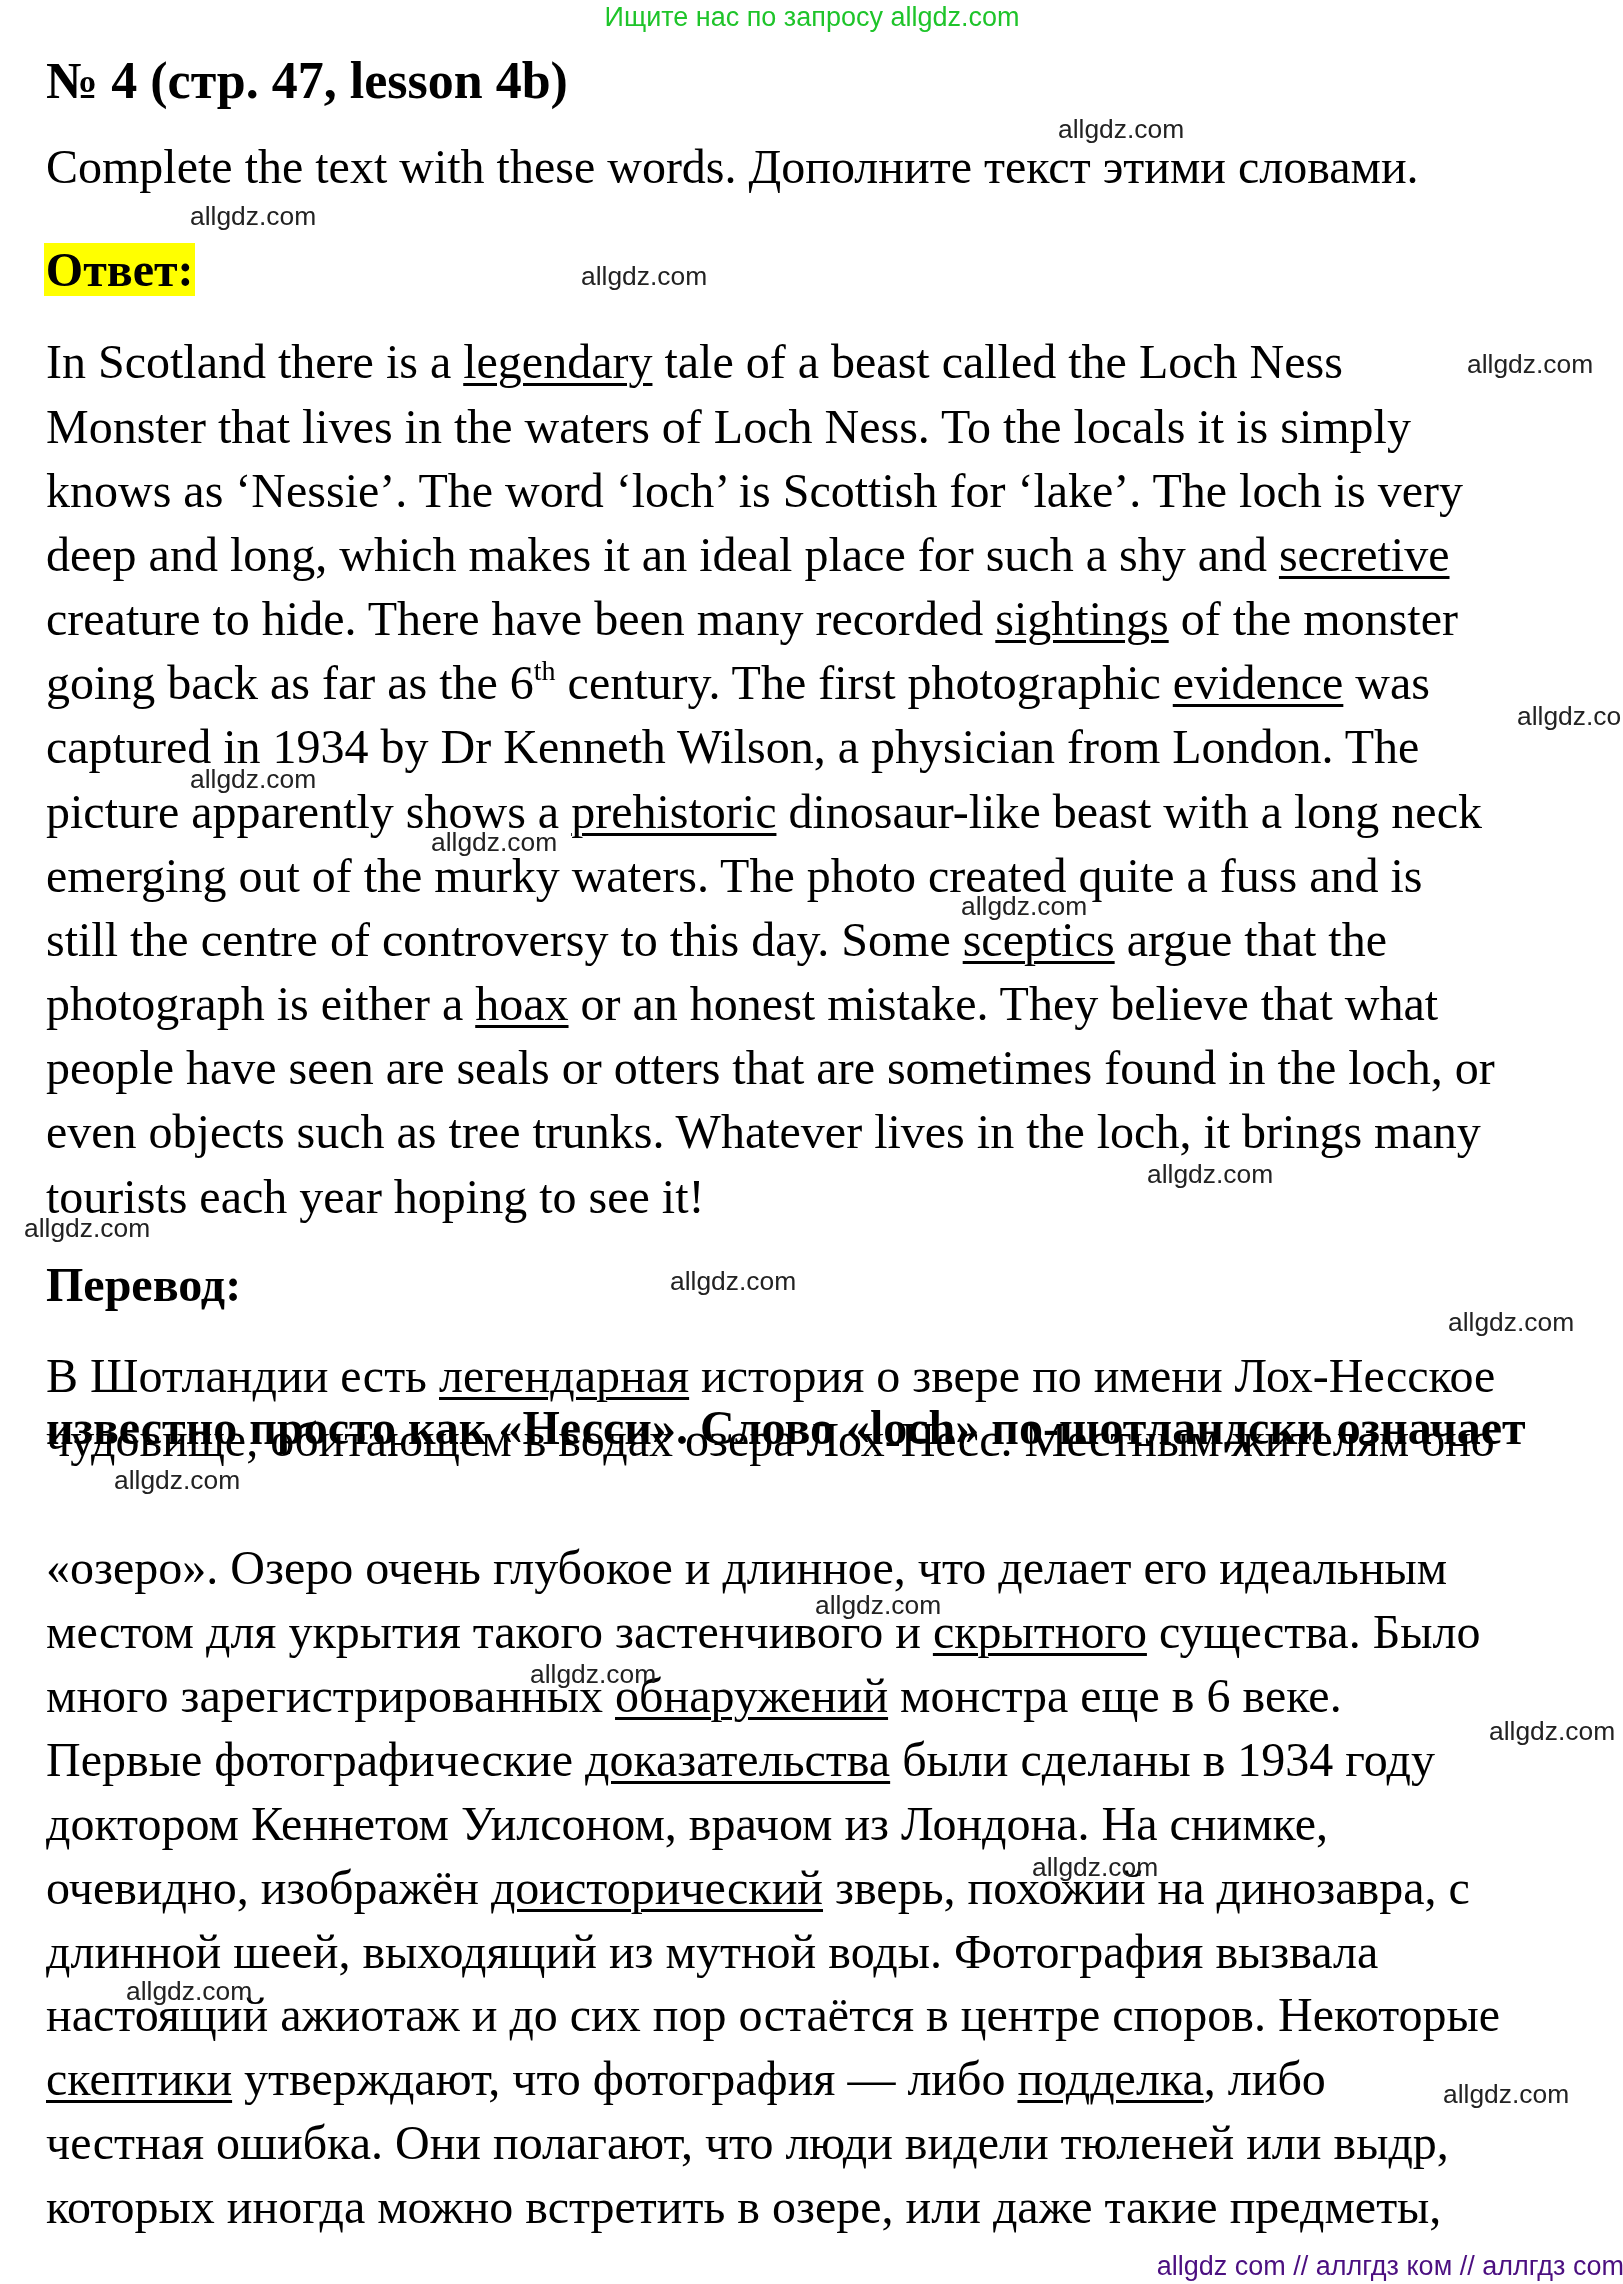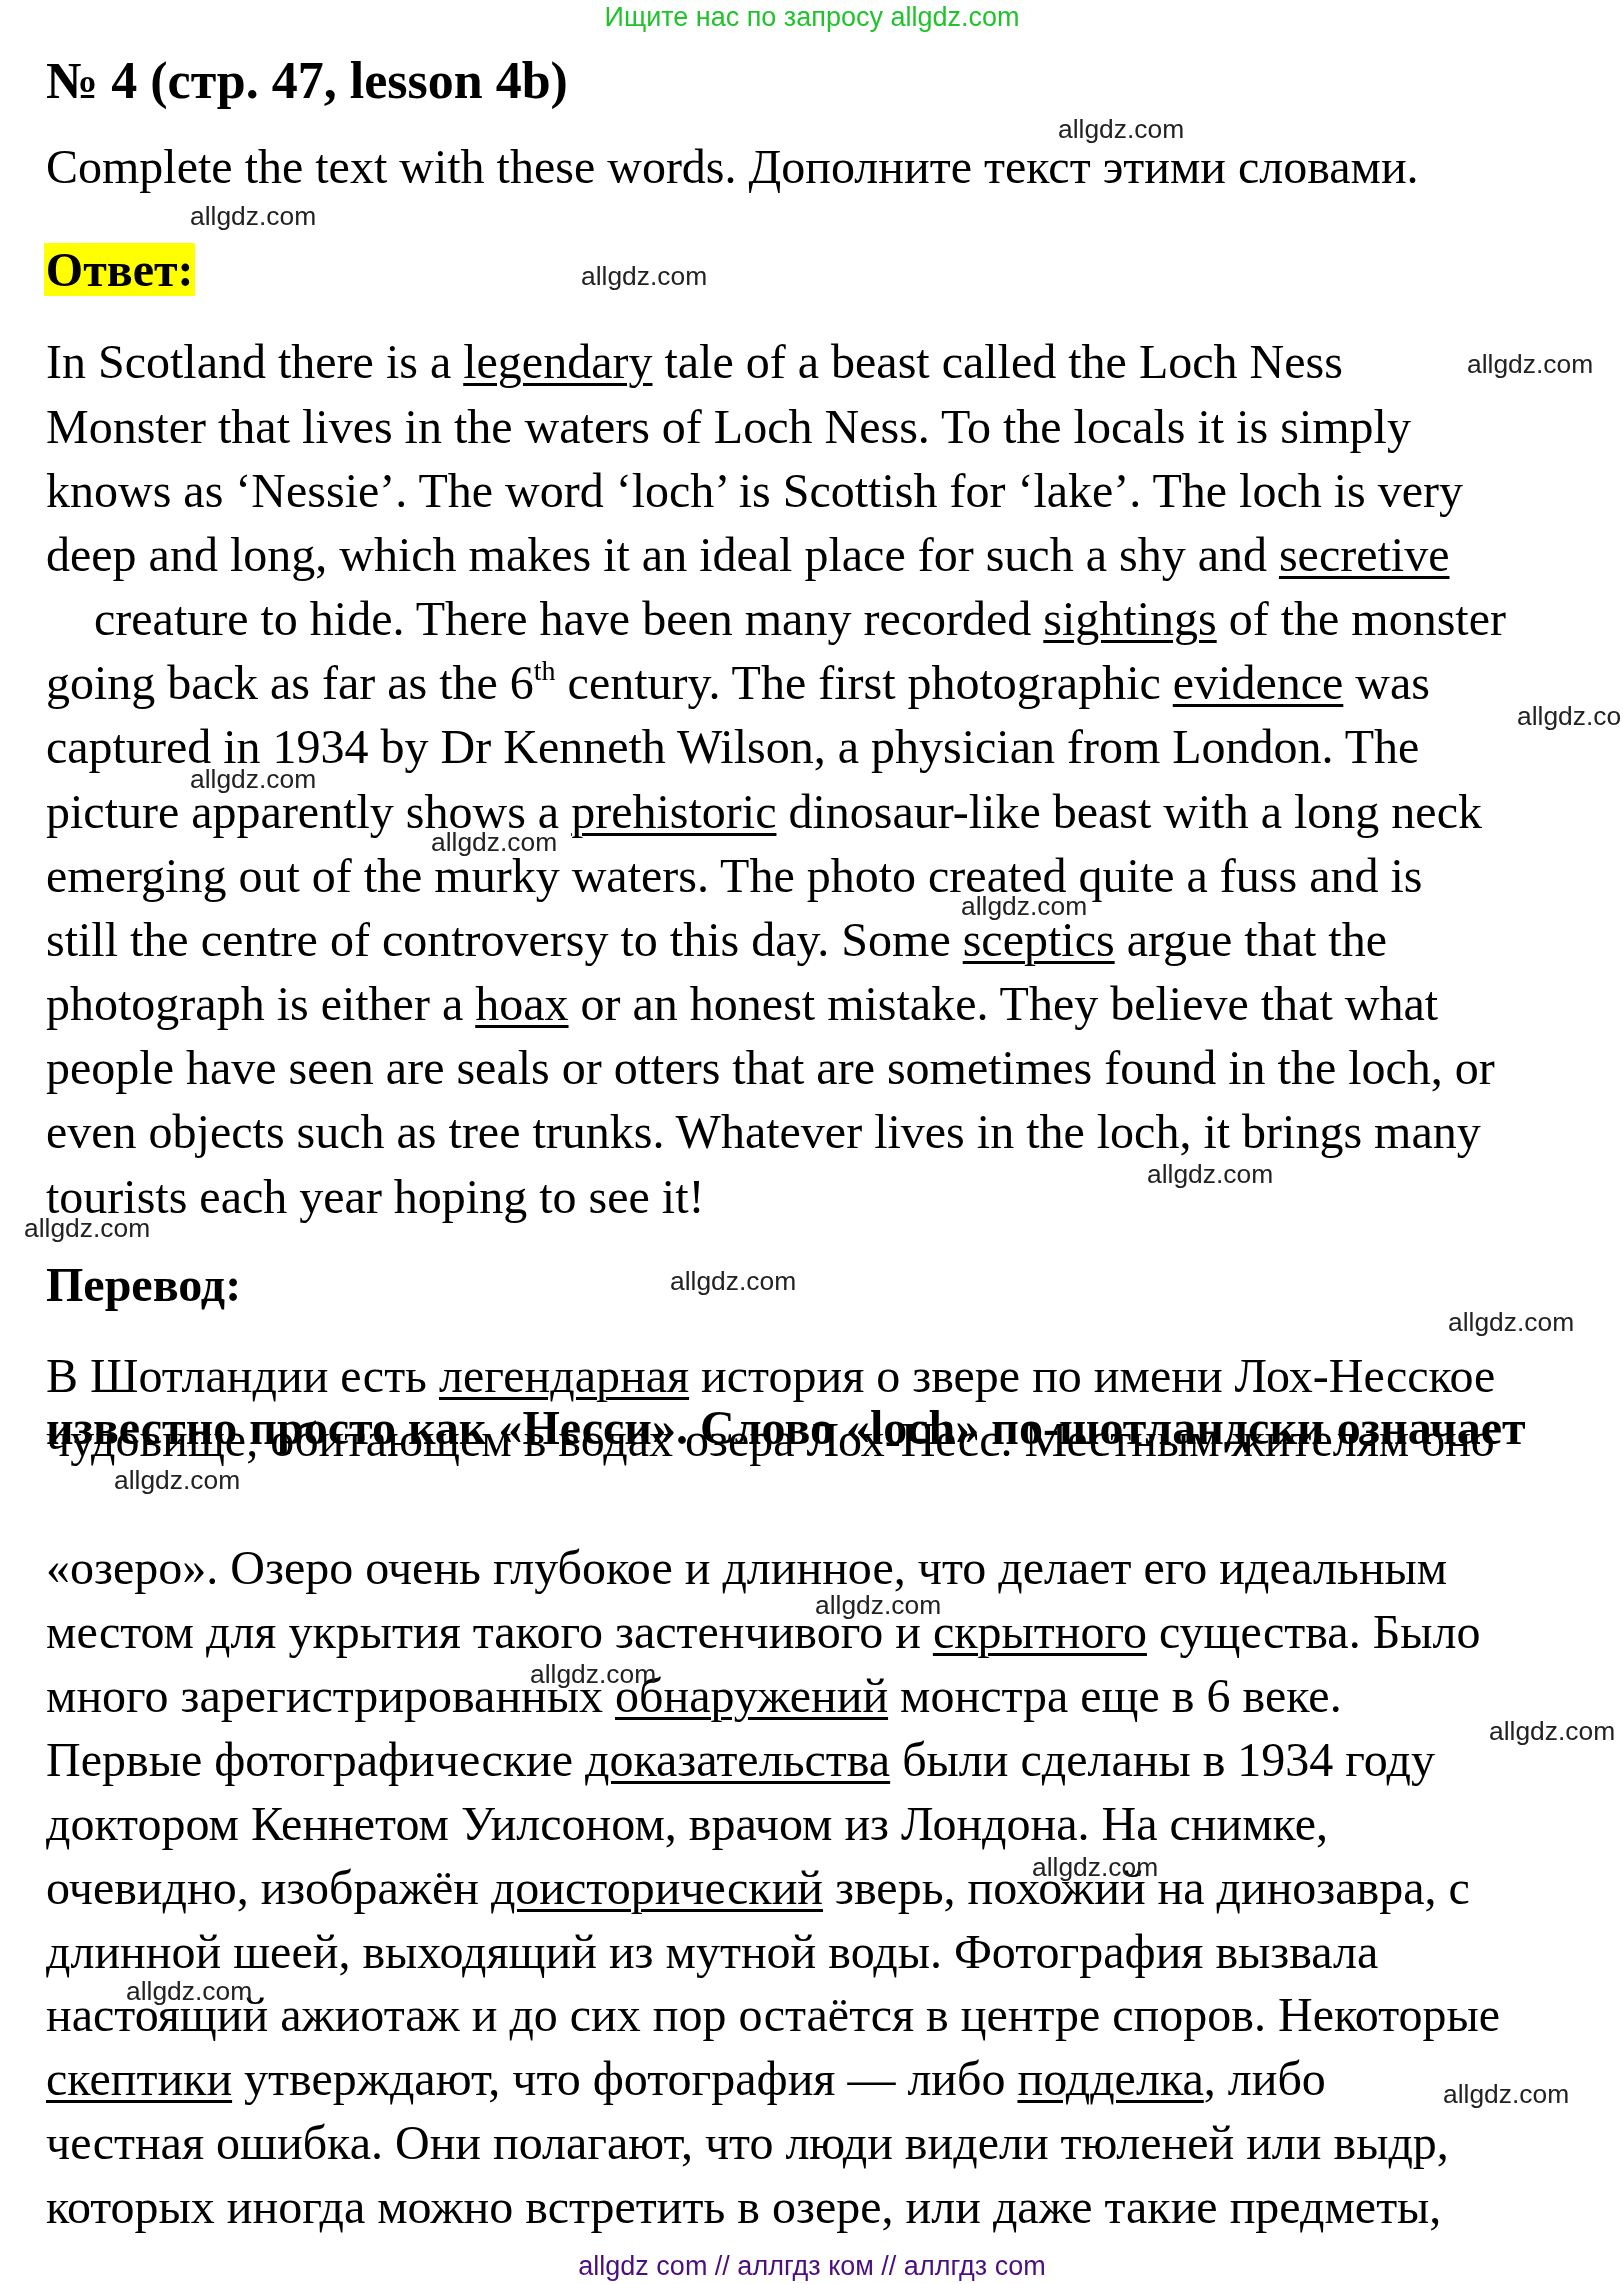--- a/index.html
+++ b/index.html
@@ -8,38 +8,38 @@
   .serif { font-family:"Liberation Serif", "DejaVu Serif", serif; color:#000; }
   .sans { font-family:"Liberation Sans", "DejaVu Sans", sans-serif;text-align:center; }
   .promo { font-size:27px; color:#1ec42a; left:0; width:1624px; text-align:center; top:0; line-height:35px; }
   .title { font-size:52px; font-weight:bold; left:46px; top:53px; line-height:56px; }
   .instr { font-size:48px; left:46px; top:139px; line-height:56px; }
   .answer { font-size:48px; font-weight:bold; left:44px; top:243px; height:53px; line-height:53px; background:#ffff00; padding:0 1.8px; }
   .line { font-size:48px; left:46px; line-height:56px; height:56px; }
   .u { text-decoration:underline; text-decoration-thickness:2.6px; text-underline-offset:5.3px; }
   sup { font-size:28px; line-height:0; vertical-align:19.4px; }
   .wm { font-size:26.4px; color:#222; line-height:30px; }
-  .footer { font-size:27px; color:#4b0f80; left:0; width:1624px; text-align:center; top:2250px; line-height:33px; }
+  .footer { font-size:27px; color:#4b0f80; left:0; width:1624px; text-align:right; top:2250px; line-height:33px; }
   .section { font-size:48px; font-weight:bold; left:46px; line-height:56px; }
 </style>
 </head>
 <body>
 
 <div class="abs sans promo">Ищите нас по запросу allgdz.com</div>
 
 <div class="abs serif title">№ 4 (стр. 47, lesson 4b)</div>
 <div class="abs serif instr">Complete the text with these words. Дополните текст этими словами.</div>
 <div class="abs serif answer">Ответ:</div>
 
 <div id="answer-text">
     <div class="abs serif line" style="top: 334px;"><span>In Scotland there is a </span><span class="u">legendary</span><span> tale of a beast called the Loch Ness</span></div>
     <div class="abs serif line" style="top: 399px;"><span>Monster that lives in the waters of Loch Ness. To the locals it is simply</span></div>
     <div class="abs serif line" style="top: 463px;"><span>knows as ‘Nessie’. The word ‘loch’ is Scottish for ‘lake’. The loch is very</span></div>
     <div class="abs serif line" style="top: 527px;"><span>deep and long, which makes it an ideal place for such a shy and </span><span class="u">secretive</span></div>
-    <div class="abs serif line" style="top: 591px; margin-left: 48px;"><span>creature to hide. There have been many recorded </span><span class="u">sightings</span><span> of the monster</span></div>
+    <div class="abs serif line" style="top: 591px;"><span>creature to hide. There have been many recorded </span><span class="u">sightings</span><span> of the monster</span></div>
     <div class="abs serif line" style="top: 655px;"><span>going back as far as the 6</span><sup>th</sup><span> century. The first photographic </span><span class="u">evidence</span><span> was</span></div>
     <div class="abs serif line" style="top: 719px;"><span>captured in 1934 by Dr Kenneth Wilson, a physician from London. The</span></div>
     <div class="abs serif line" style="top: 784px;"><span>picture apparently shows a </span><span class="u">prehistoric</span><span> dinosaur-like beast with a long neck</span></div>
     <div class="abs serif line" style="top: 848px;"><span>emerging out of the murky waters. The photo created quite a fuss and is</span></div>
     <div class="abs serif line" style="top: 912px;"><span>still the centre of controversy to this day. Some </span><span class="u">sceptics</span><span> argue that the</span></div>
     <div class="abs serif line" style="top: 976px;"><span>photograph is either a </span><span class="u">hoax</span><span> or an honest mistake. They believe that what</span></div>
     <div class="abs serif line" style="top: 1040px;"><span>people have seen are seals or otters that are sometimes found in the loch, or</span></div>
     <div class="abs serif line" style="top: 1104px;"><span>even objects such as tree trunks. Whatever lives in the loch, it brings many</span></div>
     <div class="abs serif line" style="top: 1169px;"><span>tourists each year hoping to see it!</span></div>
   </div>

